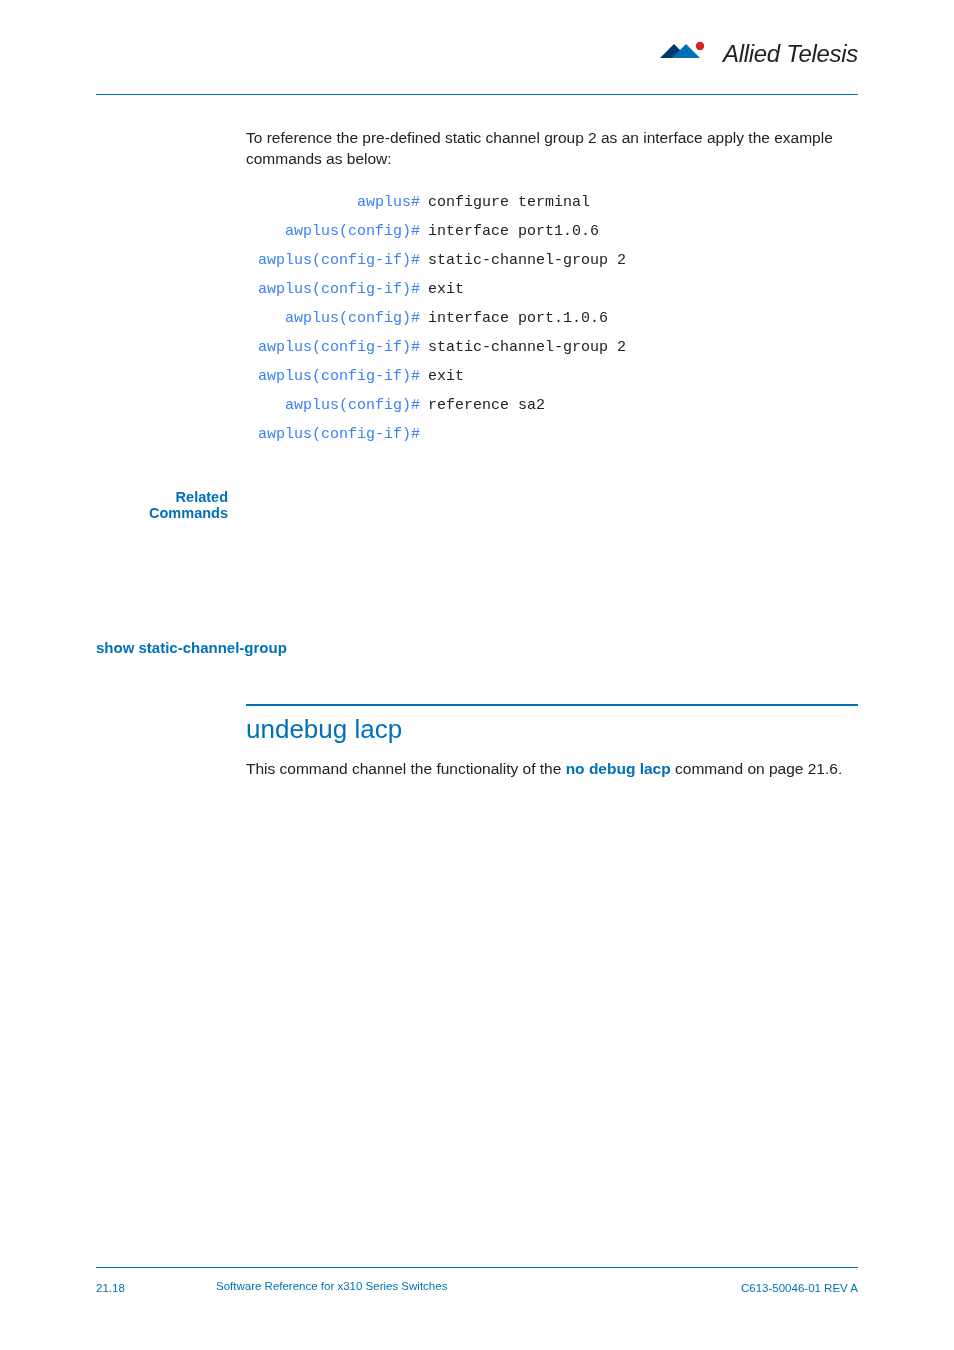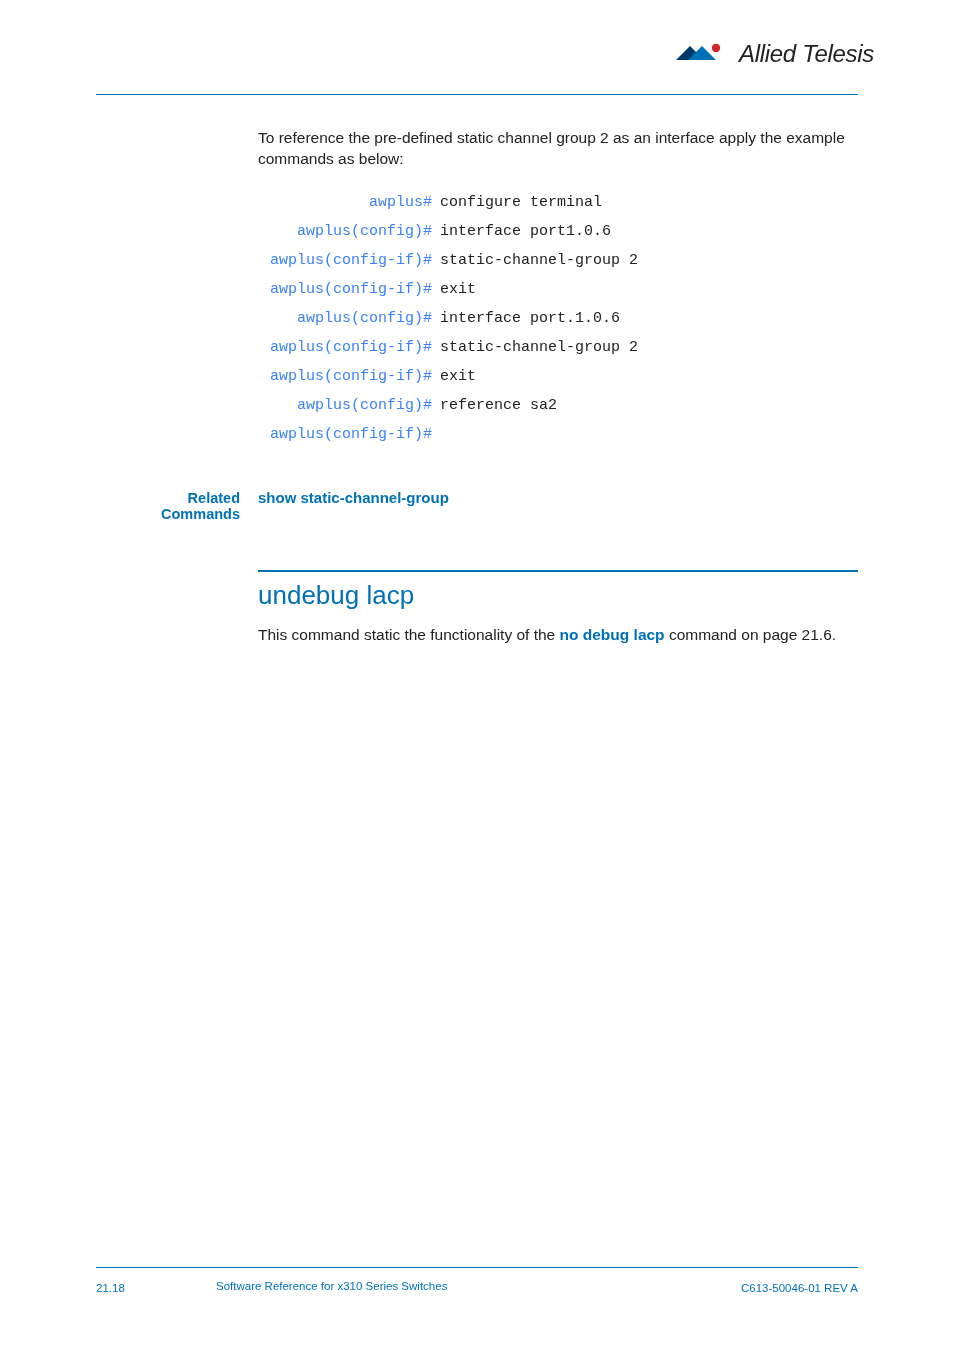--- a/index.html
+++ b/index.html
@@ -13,44 +13,44 @@
   }
   .page {
     position: relative;
     width: 954px;
     height: 1350px;
     padding: 50px 96px 0 96px;
   }
   .header {
     position: absolute;
     top: 40px;
-    right: 80px;
+    right: 96px;
     display: flex;
-    align-items: flex-end;
+    align-items: flex-start;
     gap: 11px;
   }
   .logo-text {
     font-family: "Segoe UI", Arial, sans-serif;
     font-size: 24px;
     font-style: italic;
     font-weight: 500;
     color: #222;
     letter-spacing: -0.3px;
   }
   .top-rule {
     position: absolute;
     top: 94px;
     left: 96px;
     right: 96px;
     height: 0;
     border-top: 1.5px solid #0071b8;
   }
   .content {
     position: absolute;
-    left: 108px;
+    left: 96px;
     right: 96px;
     top: 128px;
   }
   .intro {
     margin-left: 150px;
     font-size: 15.5px;
     line-height: 1.35;
     color: #222;
     margin-bottom: 18px;
   }
@@ -74,20 +74,21 @@
   }
   .cli-table td.cmd {
     color: #222;
     font-weight: normal;
     text-align: left;
   }
   .related-row {
     margin-top: 40px;
     display: flex;
     align-items: baseline;
+    flex-direction: column;
   }
   .related-label {
     width: 150px;
     flex: 0 0 150px;
     color: #0071b8;
     font-weight: bold;
     font-size: 14.5px;
     text-align: right;
     padding-right: 18px;
   }
@@ -216,21 +217,21 @@
       </table>
 
     <div class="related-row">
       <div class="related-label">Related Commands</div>
       <div class="related-link">show static-channel-group</div>
     </div>
 
     <div class="section-rule"></div>
     <h2 class="section-heading">undebug lacp</h2>
     <p class="section-body">
-      <span>This command static the functionality of the </span><span class="link">no debug lacp</span><span> command on page 21.6.</span>
+      <span>This command channel the functionality of the </span><span class="link">no debug lacp</span><span> command on page 21.6.</span>
     </p>
 
   </div>
 
   <div class="footer">
     <div class="footer-rule"></div>
     <div class="footer-lines">
       <div class="footer-left">21.18</div>
       <div class="footer-center">
         <div>Software Reference for x310 Series Switches</div>

